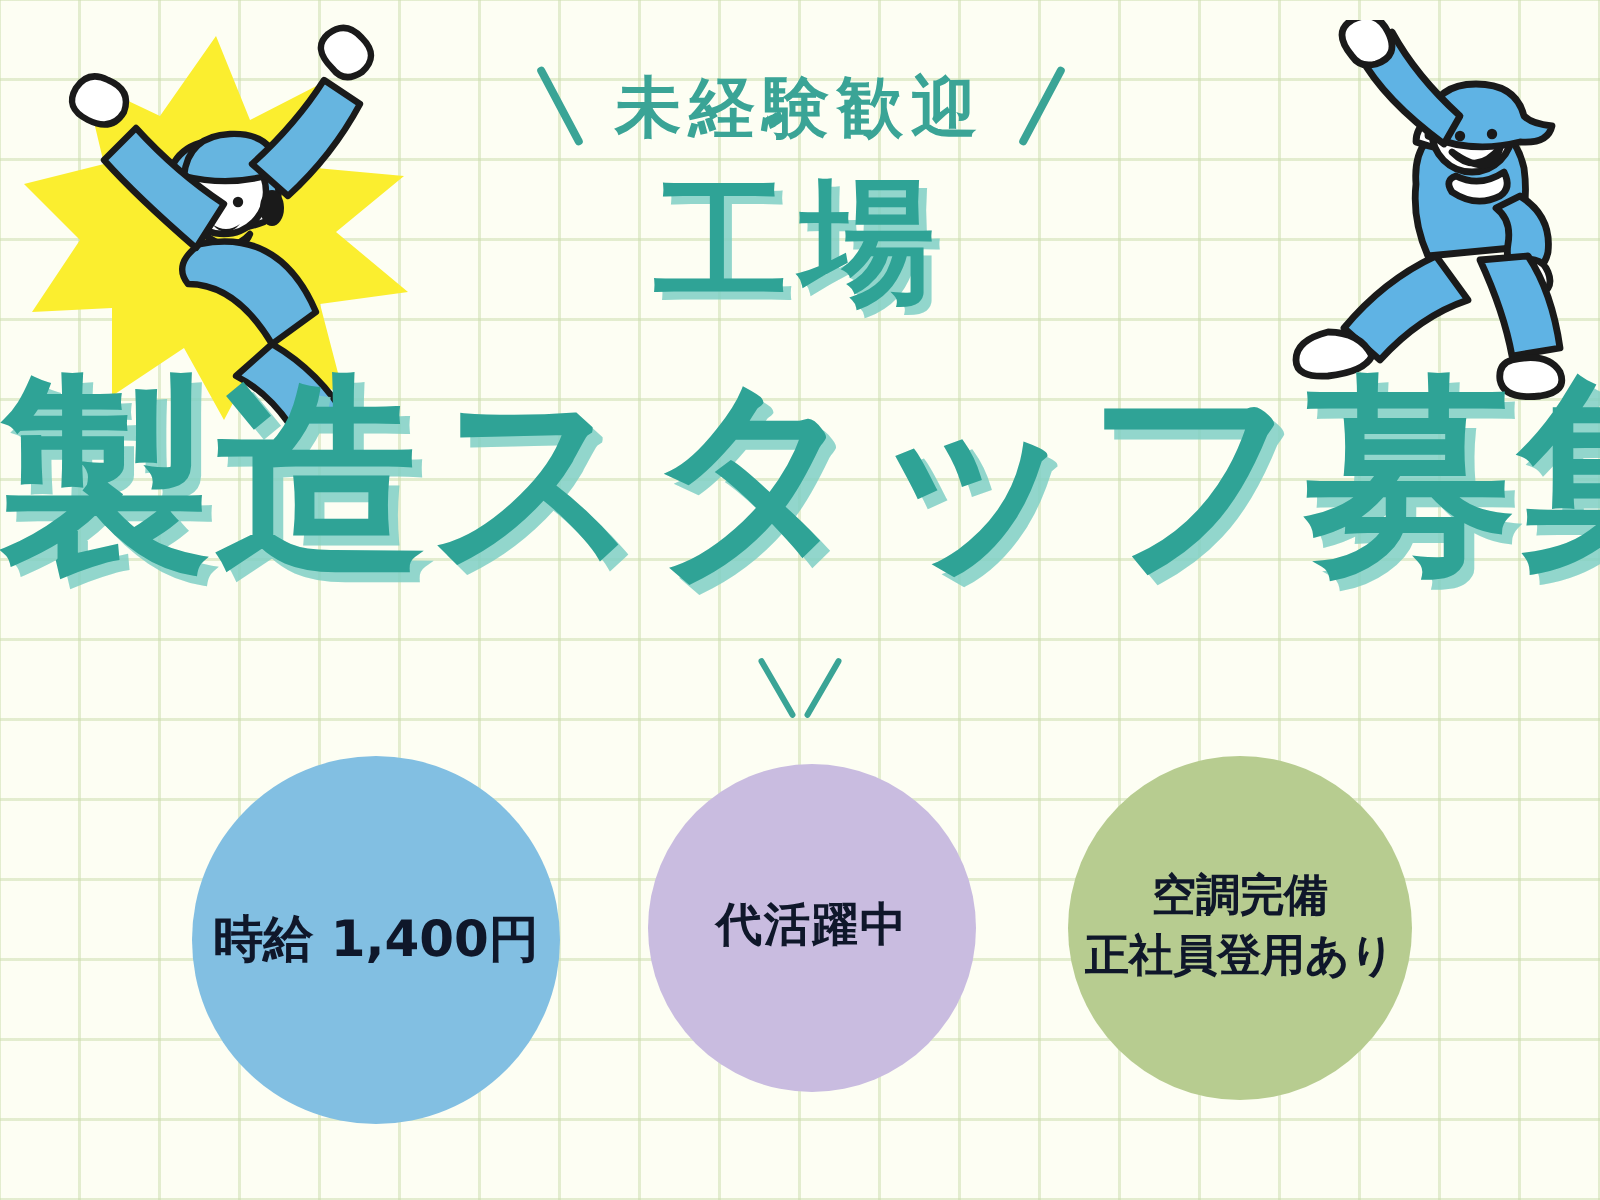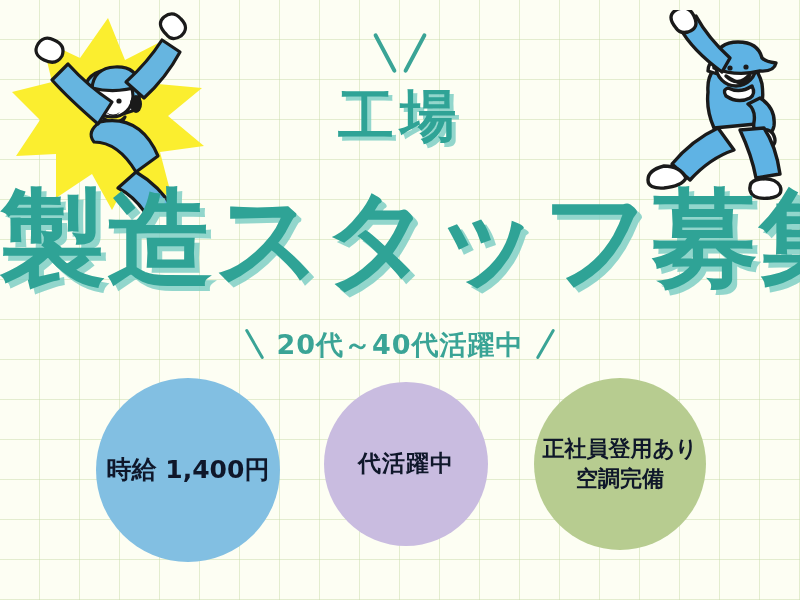--- a/index.html
+++ b/index.html
@@ -73,21 +73,21 @@
     line-height: 1;
   }
 
   
   #headline-primary {
     position: absolute;
     left: 0;
     top: 88px;
     width: 800px;
     text-align: center;
-    font-size: 56px;
+    font-size: 67px;
     font-weight: bold;
     color: #2fa396;
     letter-spacing: 6px;
     line-height: 1;
     text-shadow: 4px 4px 0 rgba(127, 207, 196, 0.85);
   }
   #headline-secondary {
     position: absolute;
     left: 0;
     top: 186px;
@@ -217,38 +217,38 @@
       <path d="M120,122 q14,-6 18,4 q4,10 -8,12 q-12,2 -14,-6 q-1,-7 4,-10 z" fill="#ffffff"></path>
       <path d="M82,118 q-26,12 -46,36 l18,16 q20,-22 44,-30 z" fill="#5fb3e4"></path>
       <path d="M28,156 q-16,4 -16,14 q0,9 16,8 q18,-2 22,-10 q-6,-12 -22,-12 z" fill="#ffffff"></path>
       <path d="M104,120 q12,26 16,48 l24,-4 q-4,-28 -16,-46 z" fill="#5fb3e4"></path>
       <path d="M120,170 q18,-4 24,6 q4,10 -10,12 q-18,2 -20,-8 q-1,-8 6,-10 z" fill="#ffffff"></path>
     </g>
   </svg>
 
   <div id="eyebrow-row">
     <span class="slash left"></span>
+    <span id="eyebrow-text">未経験歓迎</span>
     <span class="slash right"></span>
   </div>
 
   <div id="headline-primary">工場</div>
   <div id="headline-secondary">製造スタッフ募集</div>
 
   <div id="ageband-row">
     <span class="slash-sm left"></span>
-    <span id="ageband-text">20代～40代活躍中</span>
     <span class="slash-sm right"></span>
   </div>
 
   <div id="circle-pay" class="circle">
     <span class="line">時給 1,400円</span>
   </div>
 
   <div id="circle-shift" class="circle">
     <span class="line">代活躍中</span>
   </div>
 
   <div id="circle-welfare" class="circle">
+    <span class="line">空調完備</span>
     <span class="line">正社員登用あり</span>
-    <span class="line">空調完備</span>
   </div>
 
 </div>
 
 </body></html>

